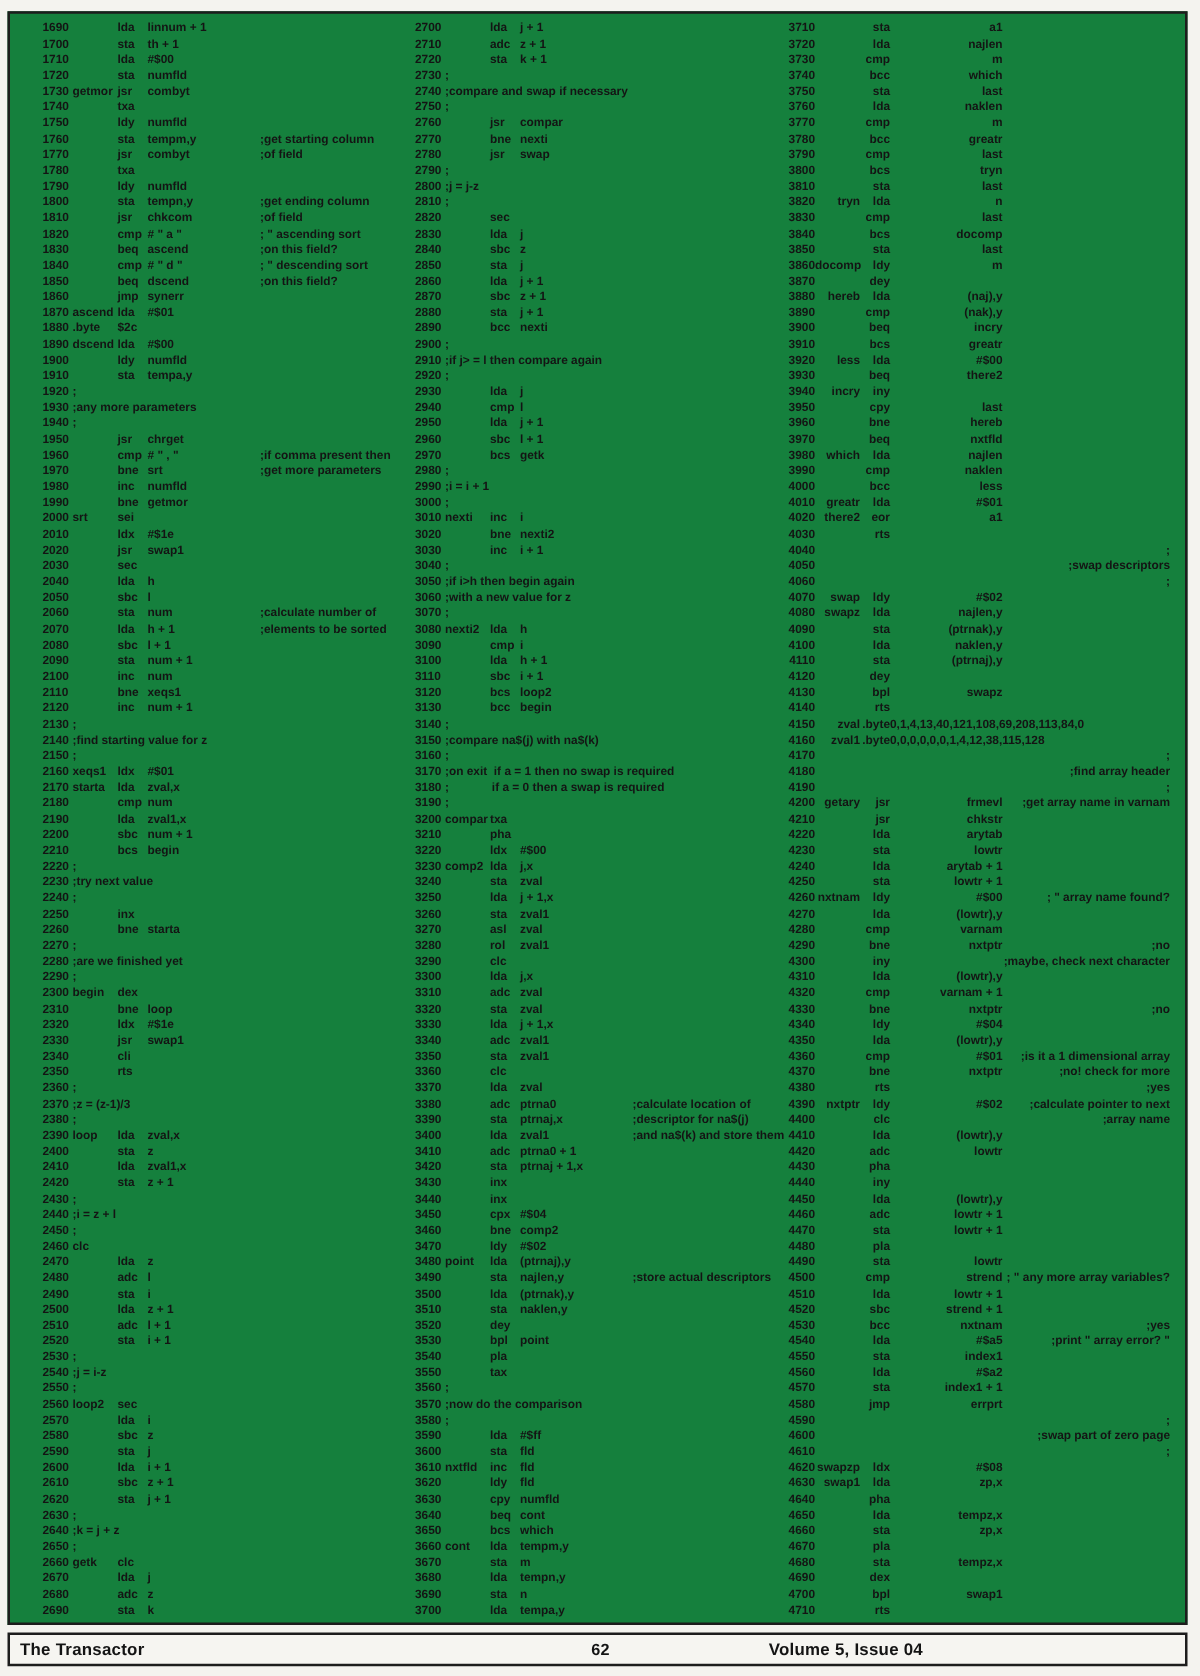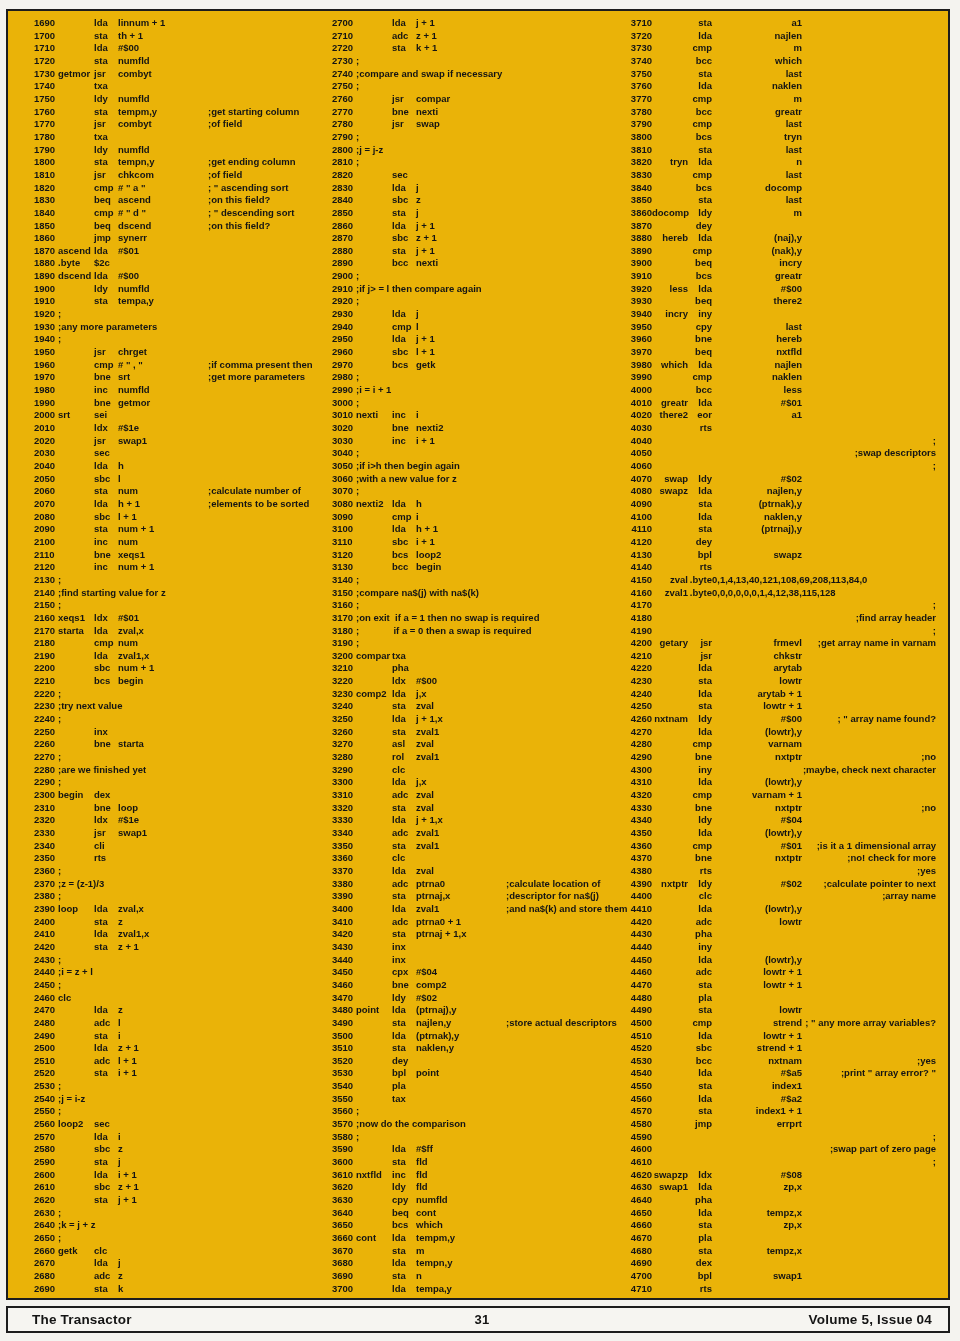--- a/index.html
+++ b/index.html
@@ -6,21 +6,21 @@
   body{
     width:960px;height:1341px;position:relative;
     background:#f4f3ef;
     font-family:"Liberation Sans", sans-serif;
     color:#141414;
     overflow:hidden;
   }
   .page-box{
     position:absolute;left:6px;top:9px;width:944px;height:1291px;
     border:2px solid #1d1d1d;
-    background:#eab308;
+    background:#15803d;
     box-sizing:border-box;
   }
   .code-col{
     position:absolute;top:6px;width:308px;
     font-size:9.5px;font-weight:bold;line-height:12.67px;
     white-space:pre;
   }
   .code-col.c0{left:26px;}
   .code-col.c1{left:324px;}
   .code-col.c2{left:620px;text-align:right;}
@@ -32,30 +32,30 @@
   .line .arg{width:90px;}
   .line .cmt{flex:1 1 auto;}
   .line .cmtfull{flex:1 1 auto;}
   .footer-strip{
     position:absolute;left:6px;top:1306px;width:944px;height:27px;
     border:2px solid #1d1d1d;background:#f6f5f1;
     box-sizing:border-box;
     display:flex;align-items:center;
     font-size:13.5px;font-weight:bold;letter-spacing:0.2px;
   }
-  .footer-left{padding-left:24px;width:330px;}
+  .footer-left{padding-left:8px;width:330px;}
   .footer-center{flex:1 1 auto;text-align:center;font-size:13px;}
-  .footer-right{padding-right:16px;width:330px;text-align:right;}
+  .footer-right{padding-right:3px;width:330px;text-align:left;}
 </style>
 </head>
 <body>
 
 <div class="page-box">
   <div class="code-col c0"><div class="line"><span class="num">1690</span><span class="label"></span><span class="op">lda</span><span class="arg">linnum + 1</span></div><div class="line"><span class="num">1700</span><span class="label"></span><span class="op">sta</span><span class="arg">th + 1</span></div><div class="line"><span class="num">1710</span><span class="label"></span><span class="op">lda</span><span class="arg">#$00</span></div><div class="line"><span class="num">1720</span><span class="label"></span><span class="op">sta</span><span class="arg">numfld</span></div><div class="line"><span class="num">1730</span><span class="label">getmor</span><span class="op">jsr</span><span class="arg">combyt</span></div><div class="line"><span class="num">1740</span><span class="label"></span><span class="op">txa</span><span class="arg"></span></div><div class="line"><span class="num">1750</span><span class="label"></span><span class="op">ldy</span><span class="arg">numfld</span></div><div class="line"><span class="num">1760</span><span class="label"></span><span class="op">sta</span><span class="arg">tempm,y</span><span class="cmt">;get starting column</span></div><div class="line"><span class="num">1770</span><span class="label"></span><span class="op">jsr</span><span class="arg">combyt</span><span class="cmt">;of field</span></div><div class="line"><span class="num">1780</span><span class="label"></span><span class="op">txa</span><span class="arg"></span></div><div class="line"><span class="num">1790</span><span class="label"></span><span class="op">ldy</span><span class="arg">numfld</span></div><div class="line"><span class="num">1800</span><span class="label"></span><span class="op">sta</span><span class="arg">tempn,y</span><span class="cmt">;get ending column</span></div><div class="line"><span class="num">1810</span><span class="label"></span><span class="op">jsr</span><span class="arg">chkcom</span><span class="cmt">;of field</span></div><div class="line"><span class="num">1820</span><span class="label"></span><span class="op">cmp</span><span class="arg"># " a "</span><span class="cmt">; " ascending sort</span></div><div class="line"><span class="num">1830</span><span class="label"></span><span class="op">beq</span><span class="arg">ascend</span><span class="cmt">;on this field?</span></div><div class="line"><span class="num">1840</span><span class="label"></span><span class="op">cmp</span><span class="arg"># " d "</span><span class="cmt">; " descending sort</span></div><div class="line"><span class="num">1850</span><span class="label"></span><span class="op">beq</span><span class="arg">dscend</span><span class="cmt">;on this field?</span></div><div class="line"><span class="num">1860</span><span class="label"></span><span class="op">jmp</span><span class="arg">synerr</span></div><div class="line"><span class="num">1870</span><span class="label">ascend</span><span class="op">lda</span><span class="arg">#$01</span></div><div class="line"><span class="num">1880</span><span class="label">.byte</span><span class="op">$2c</span><span class="arg"></span></div><div class="line"><span class="num">1890</span><span class="label">dscend</span><span class="op">lda</span><span class="arg">#$00</span></div><div class="line"><span class="num">1900</span><span class="label"></span><span class="op">ldy</span><span class="arg">numfld</span></div><div class="line"><span class="num">1910</span><span class="label"></span><span class="op">sta</span><span class="arg">tempa,y</span></div><div class="line"><span class="num">1920</span><span class="cmtfull">;</span></div><div class="line"><span class="num">1930</span><span class="cmtfull">;any more parameters</span></div><div class="line"><span class="num">1940</span><span class="cmtfull">;</span></div><div class="line"><span class="num">1950</span><span class="label"></span><span class="op">jsr</span><span class="arg">chrget</span></div><div class="line"><span class="num">1960</span><span class="label"></span><span class="op">cmp</span><span class="arg"># " , "</span><span class="cmt">;if comma present then</span></div><div class="line"><span class="num">1970</span><span class="label"></span><span class="op">bne</span><span class="arg">srt</span><span class="cmt">;get more parameters</span></div><div class="line"><span class="num">1980</span><span class="label"></span><span class="op">inc</span><span class="arg">numfld</span></div><div class="line"><span class="num">1990</span><span class="label"></span><span class="op">bne</span><span class="arg">getmor</span></div><div class="line"><span class="num">2000</span><span class="label">srt</span><span class="op">sei</span><span class="arg"></span></div><div class="line"><span class="num">2010</span><span class="label"></span><span class="op">ldx</span><span class="arg">#$1e</span></div><div class="line"><span class="num">2020</span><span class="label"></span><span class="op">jsr</span><span class="arg">swap1</span></div><div class="line"><span class="num">2030</span><span class="label"></span><span class="op">sec</span><span class="arg"></span></div><div class="line"><span class="num">2040</span><span class="label"></span><span class="op">lda</span><span class="arg">h</span></div><div class="line"><span class="num">2050</span><span class="label"></span><span class="op">sbc</span><span class="arg">l</span></div><div class="line"><span class="num">2060</span><span class="label"></span><span class="op">sta</span><span class="arg">num</span><span class="cmt">;calculate number of</span></div><div class="line"><span class="num">2070</span><span class="label"></span><span class="op">lda</span><span class="arg">h + 1</span><span class="cmt">;elements to be sorted</span></div><div class="line"><span class="num">2080</span><span class="label"></span><span class="op">sbc</span><span class="arg">l + 1</span></div><div class="line"><span class="num">2090</span><span class="label"></span><span class="op">sta</span><span class="arg">num + 1</span></div><div class="line"><span class="num">2100</span><span class="label"></span><span class="op">inc</span><span class="arg">num</span></div><div class="line"><span class="num">2110</span><span class="label"></span><span class="op">bne</span><span class="arg">xeqs1</span></div><div class="line"><span class="num">2120</span><span class="label"></span><span class="op">inc</span><span class="arg">num + 1</span></div><div class="line"><span class="num">2130</span><span class="cmtfull">;</span></div><div class="line"><span class="num">2140</span><span class="cmtfull">;find starting value for z</span></div><div class="line"><span class="num">2150</span><span class="cmtfull">;</span></div><div class="line"><span class="num">2160</span><span class="label">xeqs1</span><span class="op">ldx</span><span class="arg">#$01</span></div><div class="line"><span class="num">2170</span><span class="label">starta</span><span class="op">lda</span><span class="arg">zval,x</span></div><div class="line"><span class="num">2180</span><span class="label"></span><span class="op">cmp</span><span class="arg">num</span></div><div class="line"><span class="num">2190</span><span class="label"></span><span class="op">lda</span><span class="arg">zval1,x</span></div><div class="line"><span class="num">2200</span><span class="label"></span><span class="op">sbc</span><span class="arg">num + 1</span></div><div class="line"><span class="num">2210</span><span class="label"></span><span class="op">bcs</span><span class="arg">begin</span></div><div class="line"><span class="num">2220</span><span class="cmtfull">;</span></div><div class="line"><span class="num">2230</span><span class="cmtfull">;try next value</span></div><div class="line"><span class="num">2240</span><span class="cmtfull">;</span></div><div class="line"><span class="num">2250</span><span class="label"></span><span class="op">inx</span><span class="arg"></span></div><div class="line"><span class="num">2260</span><span class="label"></span><span class="op">bne</span><span class="arg">starta</span></div><div class="line"><span class="num">2270</span><span class="cmtfull">;</span></div><div class="line"><span class="num">2280</span><span class="cmtfull">;are we finished yet</span></div><div class="line"><span class="num">2290</span><span class="cmtfull">;</span></div><div class="line"><span class="num">2300</span><span class="label">begin</span><span class="op">dex</span><span class="arg"></span></div><div class="line"><span class="num">2310</span><span class="label"></span><span class="op">bne</span><span class="arg">loop</span></div><div class="line"><span class="num">2320</span><span class="label"></span><span class="op">ldx</span><span class="arg">#$1e</span></div><div class="line"><span class="num">2330</span><span class="label"></span><span class="op">jsr</span><span class="arg">swap1</span></div><div class="line"><span class="num">2340</span><span class="label"></span><span class="op">cli</span><span class="arg"></span></div><div class="line"><span class="num">2350</span><span class="label"></span><span class="op">rts</span><span class="arg"></span></div><div class="line"><span class="num">2360</span><span class="cmtfull">;</span></div><div class="line"><span class="num">2370</span><span class="cmtfull">;z = (z-1)/3</span></div><div class="line"><span class="num">2380</span><span class="cmtfull">;</span></div><div class="line"><span class="num">2390</span><span class="label">loop</span><span class="op">lda</span><span class="arg">zval,x</span></div><div class="line"><span class="num">2400</span><span class="label"></span><span class="op">sta</span><span class="arg">z</span></div><div class="line"><span class="num">2410</span><span class="label"></span><span class="op">lda</span><span class="arg">zval1,x</span></div><div class="line"><span class="num">2420</span><span class="label"></span><span class="op">sta</span><span class="arg">z + 1</span></div><div class="line"><span class="num">2430</span><span class="cmtfull">;</span></div><div class="line"><span class="num">2440</span><span class="cmtfull">;i = z + l</span></div><div class="line"><span class="num">2450</span><span class="cmtfull">;</span></div><div class="line"><span class="num">2460</span><span class="label">clc</span><span class="op"></span><span class="arg"></span></div><div class="line"><span class="num">2470</span><span class="label"></span><span class="op">lda</span><span class="arg">z</span></div><div class="line"><span class="num">2480</span><span class="label"></span><span class="op">adc</span><span class="arg">l</span></div><div class="line"><span class="num">2490</span><span class="label"></span><span class="op">sta</span><span class="arg">i</span></div><div class="line"><span class="num">2500</span><span class="label"></span><span class="op">lda</span><span class="arg">z + 1</span></div><div class="line"><span class="num">2510</span><span class="label"></span><span class="op">adc</span><span class="arg">l + 1</span></div><div class="line"><span class="num">2520</span><span class="label"></span><span class="op">sta</span><span class="arg">i + 1</span></div><div class="line"><span class="num">2530</span><span class="cmtfull">;</span></div><div class="line"><span class="num">2540</span><span class="cmtfull">;j = i-z</span></div><div class="line"><span class="num">2550</span><span class="cmtfull">;</span></div><div class="line"><span class="num">2560</span><span class="label">loop2</span><span class="op">sec</span><span class="arg"></span></div><div class="line"><span class="num">2570</span><span class="label"></span><span class="op">lda</span><span class="arg">i</span></div><div class="line"><span class="num">2580</span><span class="label"></span><span class="op">sbc</span><span class="arg">z</span></div><div class="line"><span class="num">2590</span><span class="label"></span><span class="op">sta</span><span class="arg">j</span></div><div class="line"><span class="num">2600</span><span class="label"></span><span class="op">lda</span><span class="arg">i + 1</span></div><div class="line"><span class="num">2610</span><span class="label"></span><span class="op">sbc</span><span class="arg">z + 1</span></div><div class="line"><span class="num">2620</span><span class="label"></span><span class="op">sta</span><span class="arg">j + 1</span></div><div class="line"><span class="num">2630</span><span class="cmtfull">;</span></div><div class="line"><span class="num">2640</span><span class="cmtfull">;k = j + z</span></div><div class="line"><span class="num">2650</span><span class="cmtfull">;</span></div><div class="line"><span class="num">2660</span><span class="label">getk</span><span class="op">clc</span><span class="arg"></span></div><div class="line"><span class="num">2670</span><span class="label"></span><span class="op">lda</span><span class="arg">j</span></div><div class="line"><span class="num">2680</span><span class="label"></span><span class="op">adc</span><span class="arg">z</span></div><div class="line"><span class="num">2690</span><span class="label"></span><span class="op">sta</span><span class="arg">k</span></div></div>
   <div class="code-col c1"><div class="line"><span class="num">2700</span><span class="label"></span><span class="op">lda</span><span class="arg">j + 1</span></div><div class="line"><span class="num">2710</span><span class="label"></span><span class="op">adc</span><span class="arg">z + 1</span></div><div class="line"><span class="num">2720</span><span class="label"></span><span class="op">sta</span><span class="arg">k + 1</span></div><div class="line"><span class="num">2730</span><span class="cmtfull">;</span></div><div class="line"><span class="num">2740</span><span class="cmtfull">;compare and swap if necessary</span></div><div class="line"><span class="num">2750</span><span class="cmtfull">;</span></div><div class="line"><span class="num">2760</span><span class="label"></span><span class="op">jsr</span><span class="arg">compar</span></div><div class="line"><span class="num">2770</span><span class="label"></span><span class="op">bne</span><span class="arg">nexti</span></div><div class="line"><span class="num">2780</span><span class="label"></span><span class="op">jsr</span><span class="arg">swap</span></div><div class="line"><span class="num">2790</span><span class="cmtfull">;</span></div><div class="line"><span class="num">2800</span><span class="cmtfull">;j = j-z</span></div><div class="line"><span class="num">2810</span><span class="cmtfull">;</span></div><div class="line"><span class="num">2820</span><span class="label"></span><span class="op">sec</span><span class="arg"></span></div><div class="line"><span class="num">2830</span><span class="label"></span><span class="op">lda</span><span class="arg">j</span></div><div class="line"><span class="num">2840</span><span class="label"></span><span class="op">sbc</span><span class="arg">z</span></div><div class="line"><span class="num">2850</span><span class="label"></span><span class="op">sta</span><span class="arg">j</span></div><div class="line"><span class="num">2860</span><span class="label"></span><span class="op">lda</span><span class="arg">j + 1</span></div><div class="line"><span class="num">2870</span><span class="label"></span><span class="op">sbc</span><span class="arg">z + 1</span></div><div class="line"><span class="num">2880</span><span class="label"></span><span class="op">sta</span><span class="arg">j + 1</span></div><div class="line"><span class="num">2890</span><span class="label"></span><span class="op">bcc</span><span class="arg">nexti</span></div><div class="line"><span class="num">2900</span><span class="cmtfull">;</span></div><div class="line"><span class="num">2910</span><span class="cmtfull">;if j&gt; = l then compare again</span></div><div class="line"><span class="num">2920</span><span class="cmtfull">;</span></div><div class="line"><span class="num">2930</span><span class="label"></span><span class="op">lda</span><span class="arg">j</span></div><div class="line"><span class="num">2940</span><span class="label"></span><span class="op">cmp</span><span class="arg">l</span></div><div class="line"><span class="num">2950</span><span class="label"></span><span class="op">lda</span><span class="arg">j + 1</span></div><div class="line"><span class="num">2960</span><span class="label"></span><span class="op">sbc</span><span class="arg">l + 1</span></div><div class="line"><span class="num">2970</span><span class="label"></span><span class="op">bcs</span><span class="arg">getk</span></div><div class="line"><span class="num">2980</span><span class="cmtfull">;</span></div><div class="line"><span class="num">2990</span><span class="cmtfull">;i = i + 1</span></div><div class="line"><span class="num">3000</span><span class="cmtfull">;</span></div><div class="line"><span class="num">3010</span><span class="label">nexti</span><span class="op">inc</span><span class="arg">i</span></div><div class="line"><span class="num">3020</span><span class="label"></span><span class="op">bne</span><span class="arg">nexti2</span></div><div class="line"><span class="num">3030</span><span class="label"></span><span class="op">inc</span><span class="arg">i + 1</span></div><div class="line"><span class="num">3040</span><span class="cmtfull">;</span></div><div class="line"><span class="num">3050</span><span class="cmtfull">;if i&gt;h then begin again</span></div><div class="line"><span class="num">3060</span><span class="cmtfull">;with a new value for z</span></div><div class="line"><span class="num">3070</span><span class="cmtfull">;</span></div><div class="line"><span class="num">3080</span><span class="label">nexti2</span><span class="op">lda</span><span class="arg">h</span></div><div class="line"><span class="num">3090</span><span class="label"></span><span class="op">cmp</span><span class="arg">i</span></div><div class="line"><span class="num">3100</span><span class="label"></span><span class="op">lda</span><span class="arg">h + 1</span></div><div class="line"><span class="num">3110</span><span class="label"></span><span class="op">sbc</span><span class="arg">i + 1</span></div><div class="line"><span class="num">3120</span><span class="label"></span><span class="op">bcs</span><span class="arg">loop2</span></div><div class="line"><span class="num">3130</span><span class="label"></span><span class="op">bcc</span><span class="arg">begin</span></div><div class="line"><span class="num">3140</span><span class="cmtfull">;</span></div><div class="line"><span class="num">3150</span><span class="cmtfull">;compare na$(j) with na$(k)</span></div><div class="line"><span class="num">3160</span><span class="cmtfull">;</span></div><div class="line"><span class="num">3170</span><span class="cmtfull">;on exit  if a = 1 then no swap is required</span></div><div class="line"><span class="num">3180</span><span class="cmtfull">;             if a = 0 then a swap is required</span></div><div class="line"><span class="num">3190</span><span class="cmtfull">;</span></div><div class="line"><span class="num">3200</span><span class="label">compar</span><span class="op">txa</span><span class="arg"></span></div><div class="line"><span class="num">3210</span><span class="label"></span><span class="op">pha</span><span class="arg"></span></div><div class="line"><span class="num">3220</span><span class="label"></span><span class="op">ldx</span><span class="arg">#$00</span></div><div class="line"><span class="num">3230</span><span class="label">comp2</span><span class="op">lda</span><span class="arg">j,x</span></div><div class="line"><span class="num">3240</span><span class="label"></span><span class="op">sta</span><span class="arg">zval</span></div><div class="line"><span class="num">3250</span><span class="label"></span><span class="op">lda</span><span class="arg">j + 1,x</span></div><div class="line"><span class="num">3260</span><span class="label"></span><span class="op">sta</span><span class="arg">zval1</span></div><div class="line"><span class="num">3270</span><span class="label"></span><span class="op">asl</span><span class="arg">zval</span></div><div class="line"><span class="num">3280</span><span class="label"></span><span class="op">rol</span><span class="arg">zval1</span></div><div class="line"><span class="num">3290</span><span class="label"></span><span class="op">clc</span><span class="arg"></span></div><div class="line"><span class="num">3300</span><span class="label"></span><span class="op">lda</span><span class="arg">j,x</span></div><div class="line"><span class="num">3310</span><span class="label"></span><span class="op">adc</span><span class="arg">zval</span></div><div class="line"><span class="num">3320</span><span class="label"></span><span class="op">sta</span><span class="arg">zval</span></div><div class="line"><span class="num">3330</span><span class="label"></span><span class="op">lda</span><span class="arg">j + 1,x</span></div><div class="line"><span class="num">3340</span><span class="label"></span><span class="op">adc</span><span class="arg">zval1</span></div><div class="line"><span class="num">3350</span><span class="label"></span><span class="op">sta</span><span class="arg">zval1</span></div><div class="line"><span class="num">3360</span><span class="label"></span><span class="op">clc</span><span class="arg"></span></div><div class="line"><span class="num">3370</span><span class="label"></span><span class="op">lda</span><span class="arg">zval</span></div><div class="line"><span class="num">3380</span><span class="label"></span><span class="op">adc</span><span class="arg">ptrna0</span><span class="cmt">;calculate location of</span></div><div class="line"><span class="num">3390</span><span class="label"></span><span class="op">sta</span><span class="arg">ptrnaj,x</span><span class="cmt">;descriptor for na$(j)</span></div><div class="line"><span class="num">3400</span><span class="label"></span><span class="op">lda</span><span class="arg">zval1</span><span class="cmt">;and na$(k) and store them</span></div><div class="line"><span class="num">3410</span><span class="label"></span><span class="op">adc</span><span class="arg">ptrna0 + 1</span></div><div class="line"><span class="num">3420</span><span class="label"></span><span class="op">sta</span><span class="arg">ptrnaj + 1,x</span></div><div class="line"><span class="num">3430</span><span class="label"></span><span class="op">inx</span><span class="arg"></span></div><div class="line"><span class="num">3440</span><span class="label"></span><span class="op">inx</span><span class="arg"></span></div><div class="line"><span class="num">3450</span><span class="label"></span><span class="op">cpx</span><span class="arg">#$04</span></div><div class="line"><span class="num">3460</span><span class="label"></span><span class="op">bne</span><span class="arg">comp2</span></div><div class="line"><span class="num">3470</span><span class="label"></span><span class="op">ldy</span><span class="arg">#$02</span></div><div class="line"><span class="num">3480</span><span class="label">point</span><span class="op">lda</span><span class="arg">(ptrnaj),y</span></div><div class="line"><span class="num">3490</span><span class="label"></span><span class="op">sta</span><span class="arg">najlen,y</span><span class="cmt">;store actual descriptors</span></div><div class="line"><span class="num">3500</span><span class="label"></span><span class="op">lda</span><span class="arg">(ptrnak),y</span></div><div class="line"><span class="num">3510</span><span class="label"></span><span class="op">sta</span><span class="arg">naklen,y</span></div><div class="line"><span class="num">3520</span><span class="label"></span><span class="op">dey</span><span class="arg"></span></div><div class="line"><span class="num">3530</span><span class="label"></span><span class="op">bpl</span><span class="arg">point</span></div><div class="line"><span class="num">3540</span><span class="label"></span><span class="op">pla</span><span class="arg"></span></div><div class="line"><span class="num">3550</span><span class="label"></span><span class="op">tax</span><span class="arg"></span></div><div class="line"><span class="num">3560</span><span class="cmtfull">;</span></div><div class="line"><span class="num">3570</span><span class="cmtfull">;now do the comparison</span></div><div class="line"><span class="num">3580</span><span class="cmtfull">;</span></div><div class="line"><span class="num">3590</span><span class="label"></span><span class="op">lda</span><span class="arg">#$ff</span></div><div class="line"><span class="num">3600</span><span class="label"></span><span class="op">sta</span><span class="arg">fld</span></div><div class="line"><span class="num">3610</span><span class="label">nxtfld</span><span class="op">inc</span><span class="arg">fld</span></div><div class="line"><span class="num">3620</span><span class="label"></span><span class="op">ldy</span><span class="arg">fld</span></div><div class="line"><span class="num">3630</span><span class="label"></span><span class="op">cpy</span><span class="arg">numfld</span></div><div class="line"><span class="num">3640</span><span class="label"></span><span class="op">beq</span><span class="arg">cont</span></div><div class="line"><span class="num">3650</span><span class="label"></span><span class="op">bcs</span><span class="arg">which</span></div><div class="line"><span class="num">3660</span><span class="label">cont</span><span class="op">lda</span><span class="arg">tempm,y</span></div><div class="line"><span class="num">3670</span><span class="label"></span><span class="op">sta</span><span class="arg">m</span></div><div class="line"><span class="num">3680</span><span class="label"></span><span class="op">lda</span><span class="arg">tempn,y</span></div><div class="line"><span class="num">3690</span><span class="label"></span><span class="op">sta</span><span class="arg">n</span></div><div class="line"><span class="num">3700</span><span class="label"></span><span class="op">lda</span><span class="arg">tempa,y</span></div></div>
   <div class="code-col c2"><div class="line"><span class="num">3710</span><span class="label"></span><span class="op">sta</span><span class="arg">a1</span></div><div class="line"><span class="num">3720</span><span class="label"></span><span class="op">lda</span><span class="arg">najlen</span></div><div class="line"><span class="num">3730</span><span class="label"></span><span class="op">cmp</span><span class="arg">m</span></div><div class="line"><span class="num">3740</span><span class="label"></span><span class="op">bcc</span><span class="arg">which</span></div><div class="line"><span class="num">3750</span><span class="label"></span><span class="op">sta</span><span class="arg">last</span></div><div class="line"><span class="num">3760</span><span class="label"></span><span class="op">lda</span><span class="arg">naklen</span></div><div class="line"><span class="num">3770</span><span class="label"></span><span class="op">cmp</span><span class="arg">m</span></div><div class="line"><span class="num">3780</span><span class="label"></span><span class="op">bcc</span><span class="arg">greatr</span></div><div class="line"><span class="num">3790</span><span class="label"></span><span class="op">cmp</span><span class="arg">last</span></div><div class="line"><span class="num">3800</span><span class="label"></span><span class="op">bcs</span><span class="arg">tryn</span></div><div class="line"><span class="num">3810</span><span class="label"></span><span class="op">sta</span><span class="arg">last</span></div><div class="line"><span class="num">3820</span><span class="label">tryn</span><span class="op">lda</span><span class="arg">n</span></div><div class="line"><span class="num">3830</span><span class="label"></span><span class="op">cmp</span><span class="arg">last</span></div><div class="line"><span class="num">3840</span><span class="label"></span><span class="op">bcs</span><span class="arg">docomp</span></div><div class="line"><span class="num">3850</span><span class="label"></span><span class="op">sta</span><span class="arg">last</span></div><div class="line"><span class="num">3860</span><span class="label">docomp</span><span class="op">ldy</span><span class="arg">m</span></div><div class="line"><span class="num">3870</span><span class="label"></span><span class="op">dey</span><span class="arg"></span></div><div class="line"><span class="num">3880</span><span class="label">hereb</span><span class="op">lda</span><span class="arg">(naj),y</span></div><div class="line"><span class="num">3890</span><span class="label"></span><span class="op">cmp</span><span class="arg">(nak),y</span></div><div class="line"><span class="num">3900</span><span class="label"></span><span class="op">beq</span><span class="arg">incry</span></div><div class="line"><span class="num">3910</span><span class="label"></span><span class="op">bcs</span><span class="arg">greatr</span></div><div class="line"><span class="num">3920</span><span class="label">less</span><span class="op">lda</span><span class="arg">#$00</span></div><div class="line"><span class="num">3930</span><span class="label"></span><span class="op">beq</span><span class="arg">there2</span></div><div class="line"><span class="num">3940</span><span class="label">incry</span><span class="op">iny</span><span class="arg"></span></div><div class="line"><span class="num">3950</span><span class="label"></span><span class="op">cpy</span><span class="arg">last</span></div><div class="line"><span class="num">3960</span><span class="label"></span><span class="op">bne</span><span class="arg">hereb</span></div><div class="line"><span class="num">3970</span><span class="label"></span><span class="op">beq</span><span class="arg">nxtfld</span></div><div class="line"><span class="num">3980</span><span class="label">which</span><span class="op">lda</span><span class="arg">najlen</span></div><div class="line"><span class="num">3990</span><span class="label"></span><span class="op">cmp</span><span class="arg">naklen</span></div><div class="line"><span class="num">4000</span><span class="label"></span><span class="op">bcc</span><span class="arg">less</span></div><div class="line"><span class="num">4010</span><span class="label">greatr</span><span class="op">lda</span><span class="arg">#$01</span></div><div class="line"><span class="num">4020</span><span class="label">there2</span><span class="op">eor</span><span class="arg">a1</span></div><div class="line"><span class="num">4030</span><span class="label"></span><span class="op">rts</span><span class="arg"></span></div><div class="line"><span class="num">4040</span><span class="cmtfull">;</span></div><div class="line"><span class="num">4050</span><span class="cmtfull">;swap descriptors</span></div><div class="line"><span class="num">4060</span><span class="cmtfull">;</span></div><div class="line"><span class="num">4070</span><span class="label">swap</span><span class="op">ldy</span><span class="arg">#$02</span></div><div class="line"><span class="num">4080</span><span class="label">swapz</span><span class="op">lda</span><span class="arg">najlen,y</span></div><div class="line"><span class="num">4090</span><span class="label"></span><span class="op">sta</span><span class="arg">(ptrnak),y</span></div><div class="line"><span class="num">4100</span><span class="label"></span><span class="op">lda</span><span class="arg">naklen,y</span></div><div class="line"><span class="num">4110</span><span class="label"></span><span class="op">sta</span><span class="arg">(ptrnaj),y</span></div><div class="line"><span class="num">4120</span><span class="label"></span><span class="op">dey</span><span class="arg"></span></div><div class="line"><span class="num">4130</span><span class="label"></span><span class="op">bpl</span><span class="arg">swapz</span></div><div class="line"><span class="num">4140</span><span class="label"></span><span class="op">rts</span><span class="arg"></span></div><div class="line"><span class="num">4150</span><span class="label">zval</span><span class="op">.byte</span><span class="arg">0,1,4,13,40,121,108,69,208,113,84,0</span></div><div class="line"><span class="num">4160</span><span class="label">zval1</span><span class="op">.byte</span><span class="arg">0,0,0,0,0,0,1,4,12,38,115,128</span></div><div class="line"><span class="num">4170</span><span class="cmtfull">;</span></div><div class="line"><span class="num">4180</span><span class="cmtfull">;find array header</span></div><div class="line"><span class="num">4190</span><span class="cmtfull">;</span></div><div class="line"><span class="num">4200</span><span class="label">getary</span><span class="op">jsr</span><span class="arg">frmevl</span><span class="cmt">;get array name in varnam</span></div><div class="line"><span class="num">4210</span><span class="label"></span><span class="op">jsr</span><span class="arg">chkstr</span></div><div class="line"><span class="num">4220</span><span class="label"></span><span class="op">lda</span><span class="arg">arytab</span></div><div class="line"><span class="num">4230</span><span class="label"></span><span class="op">sta</span><span class="arg">lowtr</span></div><div class="line"><span class="num">4240</span><span class="label"></span><span class="op">lda</span><span class="arg">arytab + 1</span></div><div class="line"><span class="num">4250</span><span class="label"></span><span class="op">sta</span><span class="arg">lowtr + 1</span></div><div class="line"><span class="num">4260</span><span class="label">nxtnam</span><span class="op">ldy</span><span class="arg">#$00</span><span class="cmt">; " array name found?</span></div><div class="line"><span class="num">4270</span><span class="label"></span><span class="op">lda</span><span class="arg">(lowtr),y</span></div><div class="line"><span class="num">4280</span><span class="label"></span><span class="op">cmp</span><span class="arg">varnam</span></div><div class="line"><span class="num">4290</span><span class="label"></span><span class="op">bne</span><span class="arg">nxtptr</span><span class="cmt">;no</span></div><div class="line"><span class="num">4300</span><span class="label"></span><span class="op">iny</span><span class="arg"></span><span class="cmt">;maybe, check next character</span></div><div class="line"><span class="num">4310</span><span class="label"></span><span class="op">lda</span><span class="arg">(lowtr),y</span></div><div class="line"><span class="num">4320</span><span class="label"></span><span class="op">cmp</span><span class="arg">varnam + 1</span></div><div class="line"><span class="num">4330</span><span class="label"></span><span class="op">bne</span><span class="arg">nxtptr</span><span class="cmt">;no</span></div><div class="line"><span class="num">4340</span><span class="label"></span><span class="op">ldy</span><span class="arg">#$04</span></div><div class="line"><span class="num">4350</span><span class="label"></span><span class="op">lda</span><span class="arg">(lowtr),y</span></div><div class="line"><span class="num">4360</span><span class="label"></span><span class="op">cmp</span><span class="arg">#$01</span><span class="cmt">;is it a 1 dimensional array</span></div><div class="line"><span class="num">4370</span><span class="label"></span><span class="op">bne</span><span class="arg">nxtptr</span><span class="cmt">;no! check for more</span></div><div class="line"><span class="num">4380</span><span class="label"></span><span class="op">rts</span><span class="arg"></span><span class="cmt">;yes</span></div><div class="line"><span class="num">4390</span><span class="label">nxtptr</span><span class="op">ldy</span><span class="arg">#$02</span><span class="cmt">;calculate pointer to next</span></div><div class="line"><span class="num">4400</span><span class="label"></span><span class="op">clc</span><span class="arg"></span><span class="cmt">;array name</span></div><div class="line"><span class="num">4410</span><span class="label"></span><span class="op">lda</span><span class="arg">(lowtr),y</span></div><div class="line"><span class="num">4420</span><span class="label"></span><span class="op">adc</span><span class="arg">lowtr</span></div><div class="line"><span class="num">4430</span><span class="label"></span><span class="op">pha</span><span class="arg"></span></div><div class="line"><span class="num">4440</span><span class="label"></span><span class="op">iny</span><span class="arg"></span></div><div class="line"><span class="num">4450</span><span class="label"></span><span class="op">lda</span><span class="arg">(lowtr),y</span></div><div class="line"><span class="num">4460</span><span class="label"></span><span class="op">adc</span><span class="arg">lowtr + 1</span></div><div class="line"><span class="num">4470</span><span class="label"></span><span class="op">sta</span><span class="arg">lowtr + 1</span></div><div class="line"><span class="num">4480</span><span class="label"></span><span class="op">pla</span><span class="arg"></span></div><div class="line"><span class="num">4490</span><span class="label"></span><span class="op">sta</span><span class="arg">lowtr</span></div><div class="line"><span class="num">4500</span><span class="label"></span><span class="op">cmp</span><span class="arg">strend</span><span class="cmt">; " any more array variables?</span></div><div class="line"><span class="num">4510</span><span class="label"></span><span class="op">lda</span><span class="arg">lowtr + 1</span></div><div class="line"><span class="num">4520</span><span class="label"></span><span class="op">sbc</span><span class="arg">strend + 1</span></div><div class="line"><span class="num">4530</span><span class="label"></span><span class="op">bcc</span><span class="arg">nxtnam</span><span class="cmt">;yes</span></div><div class="line"><span class="num">4540</span><span class="label"></span><span class="op">lda</span><span class="arg">#$a5</span><span class="cmt">;print " array error? "</span></div><div class="line"><span class="num">4550</span><span class="label"></span><span class="op">sta</span><span class="arg">index1</span></div><div class="line"><span class="num">4560</span><span class="label"></span><span class="op">lda</span><span class="arg">#$a2</span></div><div class="line"><span class="num">4570</span><span class="label"></span><span class="op">sta</span><span class="arg">index1 + 1</span></div><div class="line"><span class="num">4580</span><span class="label"></span><span class="op">jmp</span><span class="arg">errprt</span></div><div class="line"><span class="num">4590</span><span class="cmtfull">;</span></div><div class="line"><span class="num">4600</span><span class="cmtfull">;swap part of zero page</span></div><div class="line"><span class="num">4610</span><span class="cmtfull">;</span></div><div class="line"><span class="num">4620</span><span class="label">swapzp</span><span class="op">ldx</span><span class="arg">#$08</span></div><div class="line"><span class="num">4630</span><span class="label">swap1</span><span class="op">lda</span><span class="arg">zp,x</span></div><div class="line"><span class="num">4640</span><span class="label"></span><span class="op">pha</span><span class="arg"></span></div><div class="line"><span class="num">4650</span><span class="label"></span><span class="op">lda</span><span class="arg">tempz,x</span></div><div class="line"><span class="num">4660</span><span class="label"></span><span class="op">sta</span><span class="arg">zp,x</span></div><div class="line"><span class="num">4670</span><span class="label"></span><span class="op">pla</span><span class="arg"></span></div><div class="line"><span class="num">4680</span><span class="label"></span><span class="op">sta</span><span class="arg">tempz,x</span></div><div class="line"><span class="num">4690</span><span class="label"></span><span class="op">dex</span><span class="arg"></span></div><div class="line"><span class="num">4700</span><span class="label"></span><span class="op">bpl</span><span class="arg">swap1</span></div><div class="line"><span class="num">4710</span><span class="label"></span><span class="op">rts</span><span class="arg"></span></div></div>
 </div>
 
 <div class="footer-strip">
   <div class="footer-left">The Transactor</div>
-  <div class="footer-center">31</div>
+  <div class="footer-center">62</div>
   <div class="footer-right">Volume 5, Issue 04</div>
 </div>
 
 </body></html>

